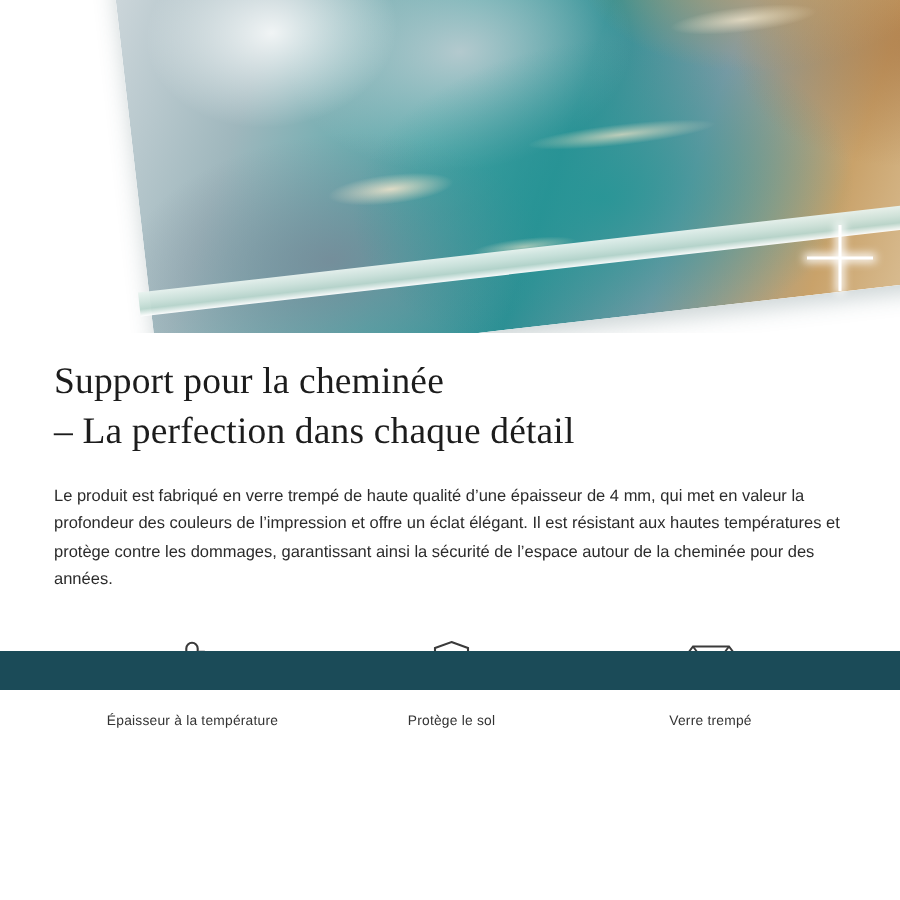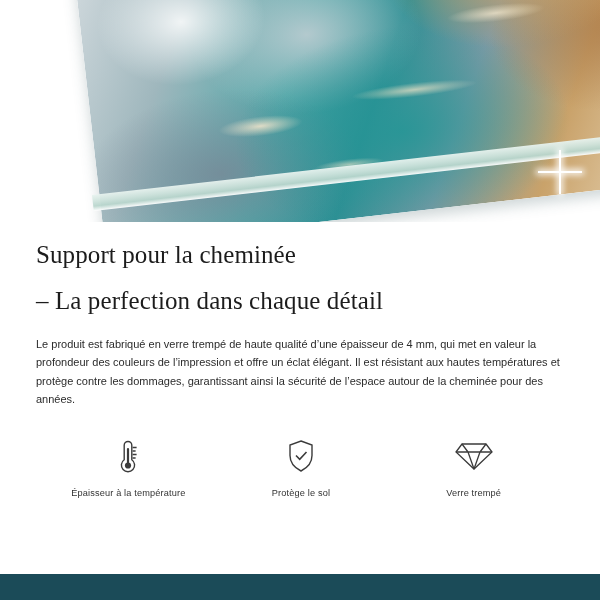--- a/index.html
+++ b/index.html
@@ -9,21 +9,21 @@
   body {
     width: 600px;
     height: 600px;
     background: #ffffff;
     font-family: "Liberation Sans", sans-serif;
     overflow: hidden;
   }
   .page {
     position: relative;
     width: 600px;
-    height: 600px;
+    height: 460px;
     background: #ffffff;
     box-sizing: border-box;
   }
 
   
   .hero {
     position: relative;
     width: 600px;
     height: 222px;
     overflow: hidden;
@@ -98,21 +98,21 @@
   }
   .headline {
     font-family: "Liberation Serif", serif;
     font-size: 25px;
     line-height: 1.32;
     color: #1c1c1c;
     font-weight: 400;
     margin: 0 0 18px 0;
     letter-spacing: 0.1px;
   }
-  .headline .line2 { display: block; margin-top: 13px; }
+  .headline .line2 { display: block; }
 
   .body-copy {
     font-size: 11px;
     line-height: 1.68;
     color: #2b2b2b;
     margin: 0;
     max-width: 530px;
   }
 
   

